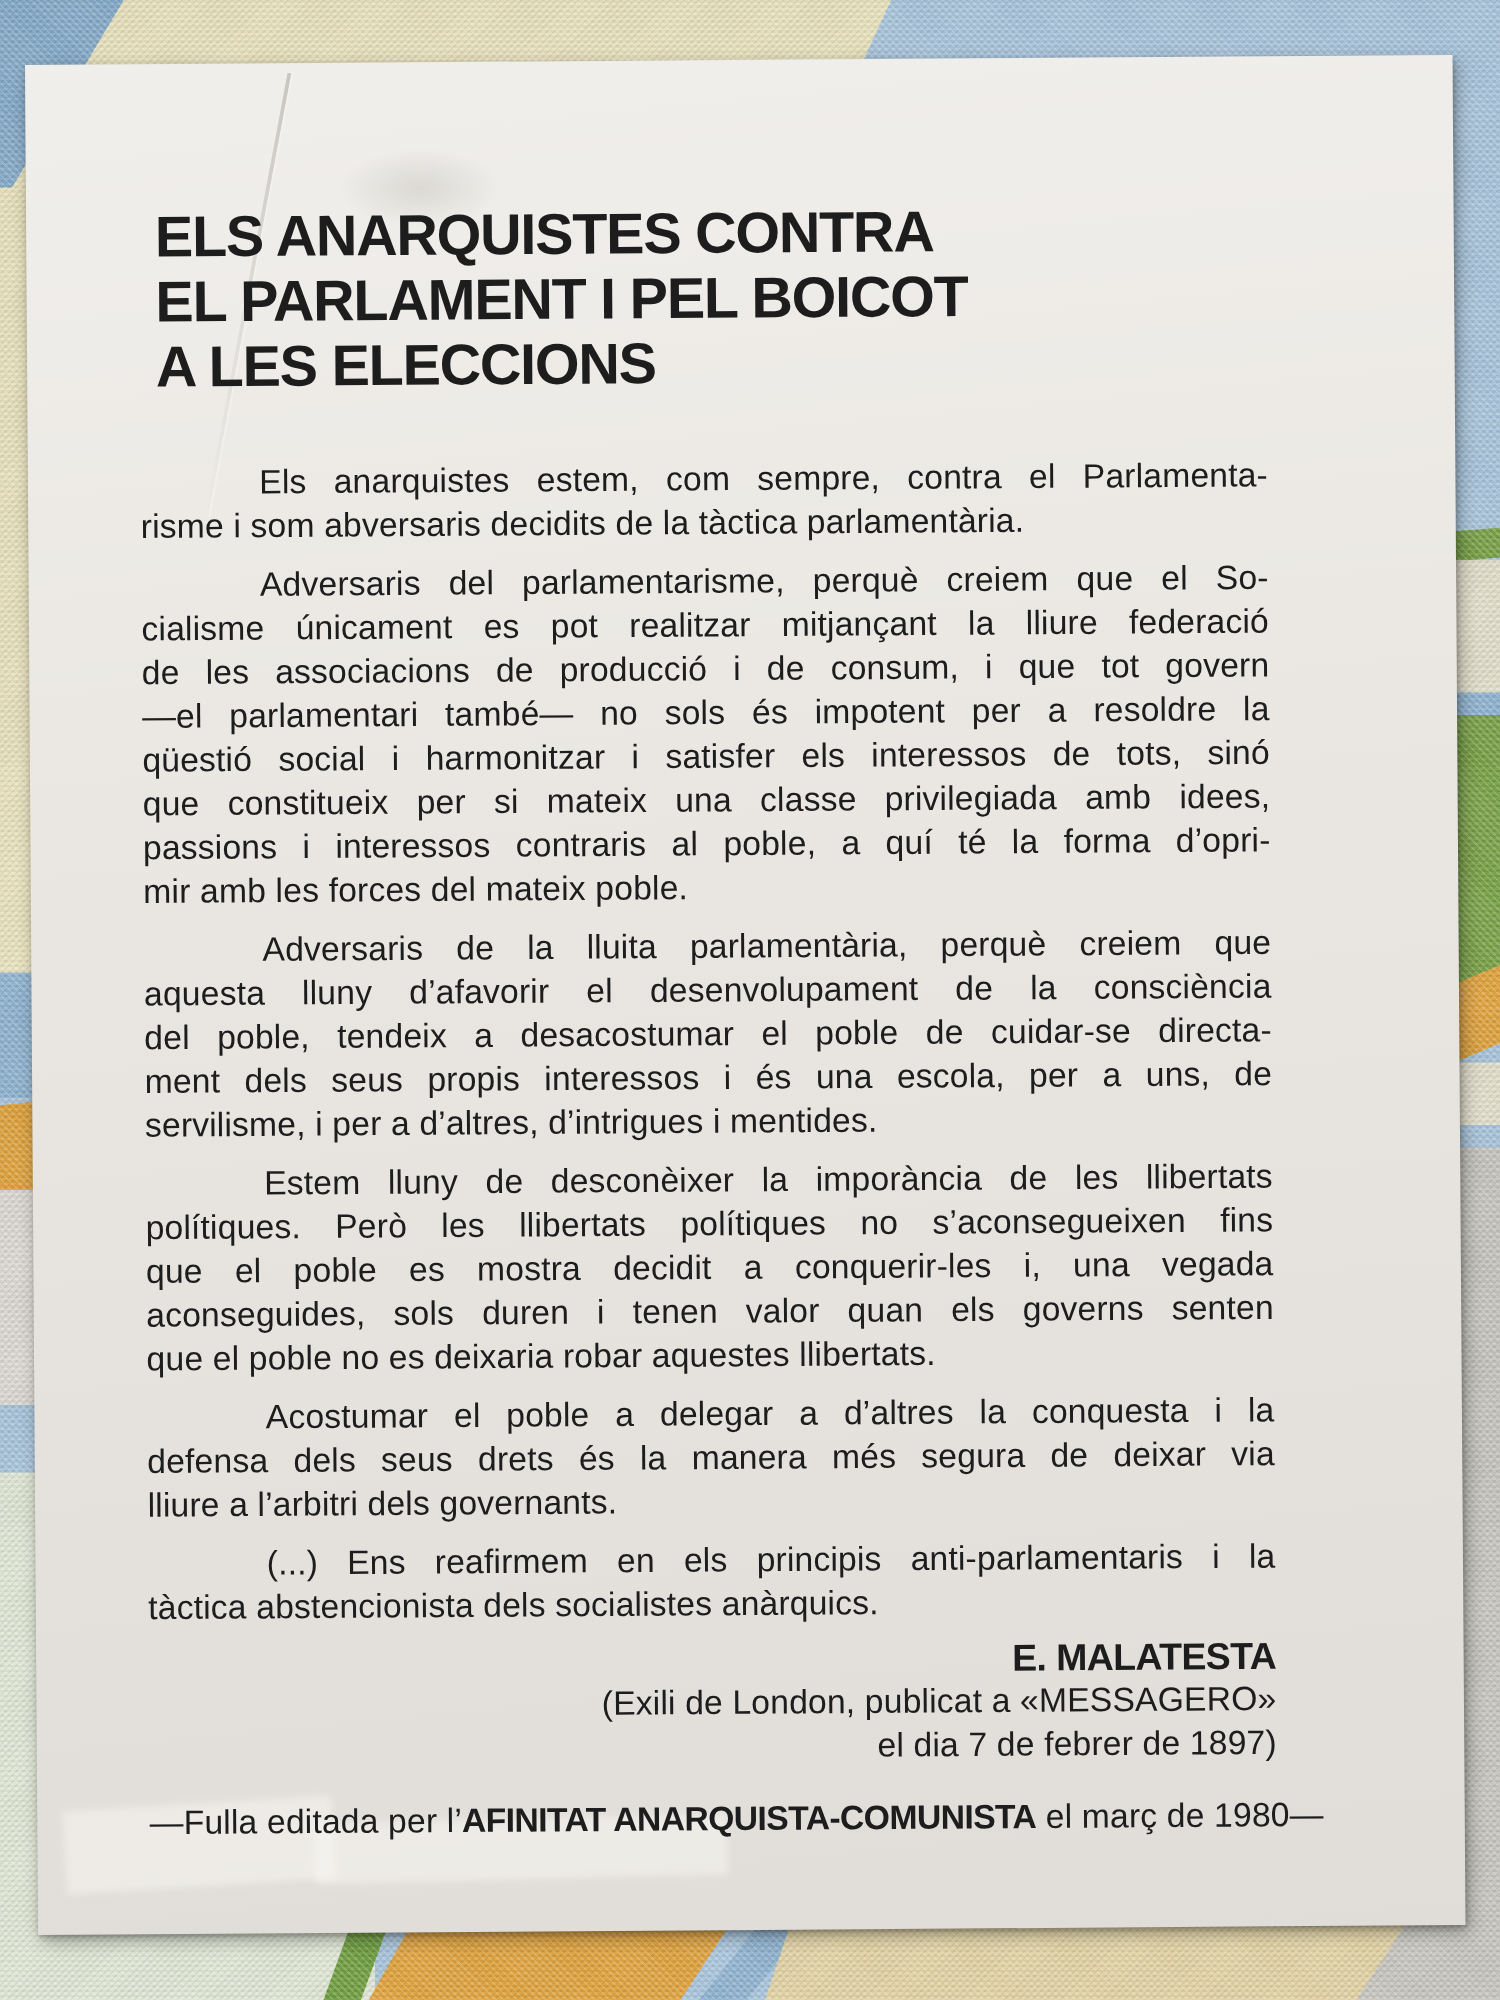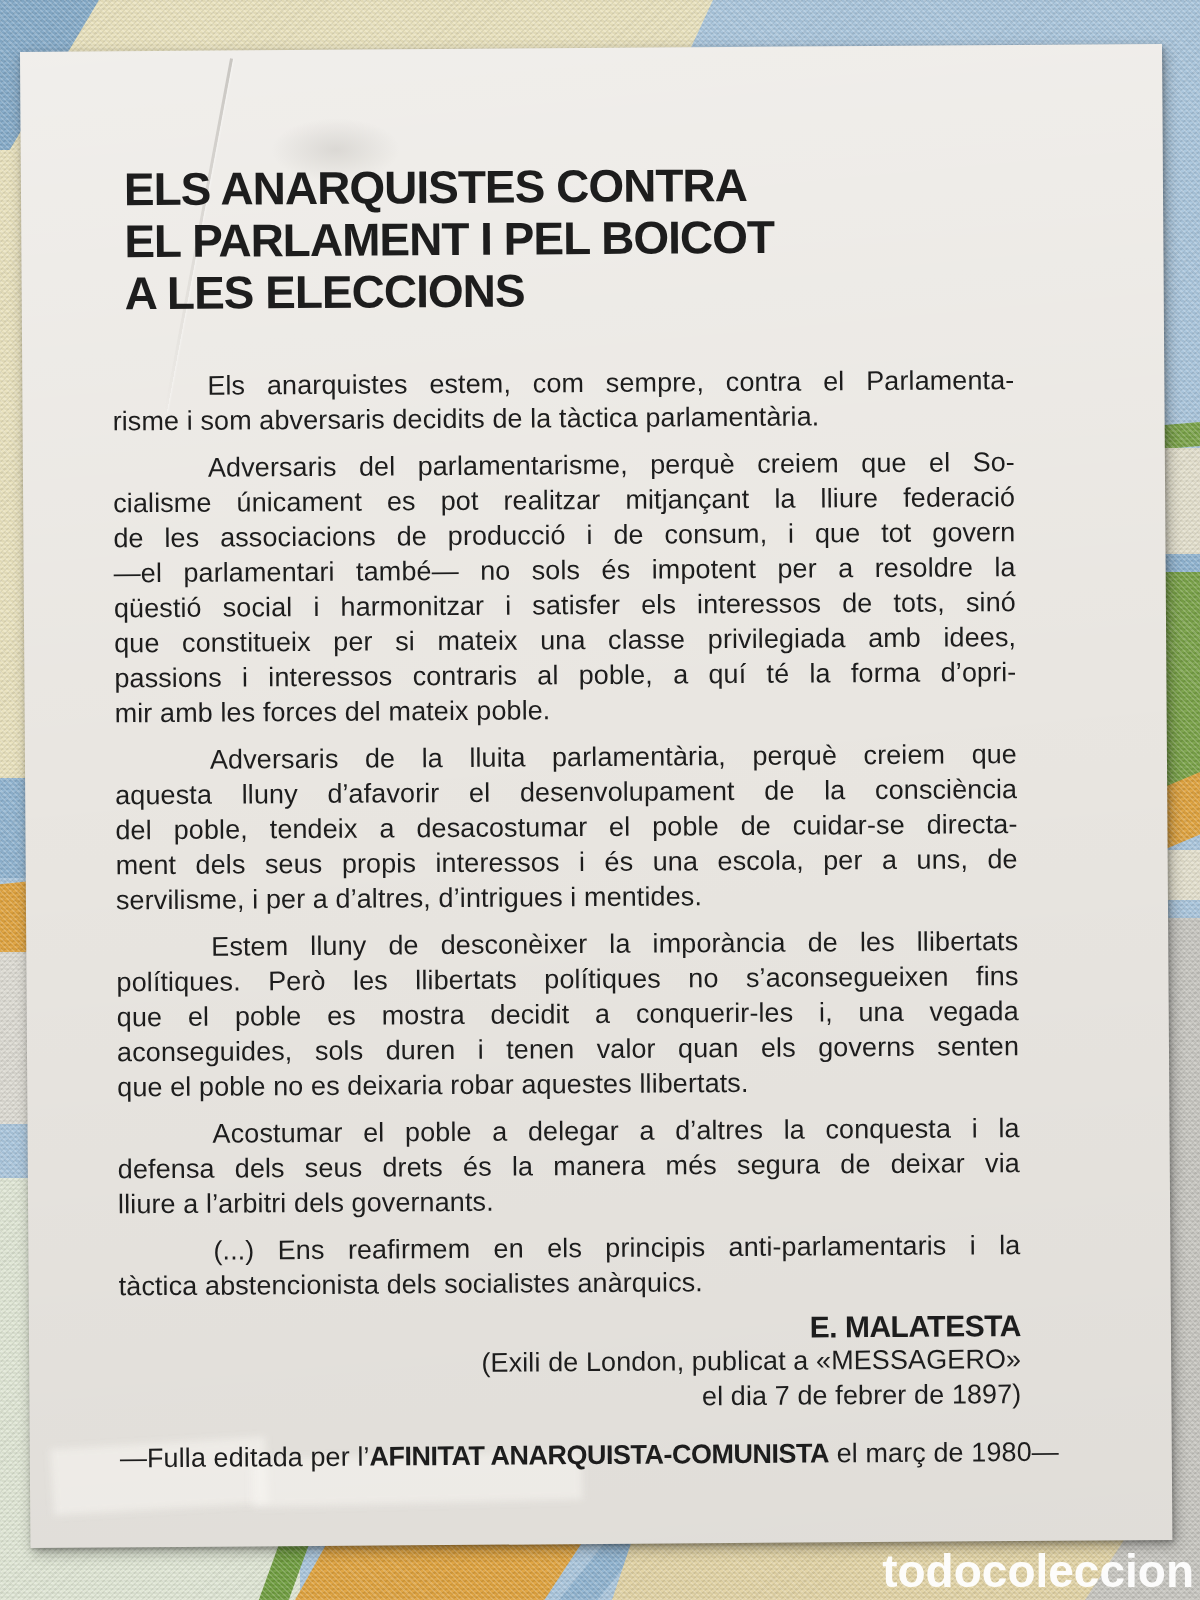--- a/index.html
+++ b/index.html
@@ -169,14 +169,13 @@
             <div class="credit-line">el dia 7 de febrer de 1897)</div>
           </div>
       </div>
 
       <div id="footer-line">
         <span>—Fulla editada per l’</span><span id="footer-org">AFINITAT ANARQUISTA-COMUNISTA</span><span> el març de 1980—</span>
       </div>
     </div>
   </div>
 
-  <div id="watermark" style="color: rgb(255, 255, 255);">todocoleccion</div>
 </div>
 
 </body></html>

